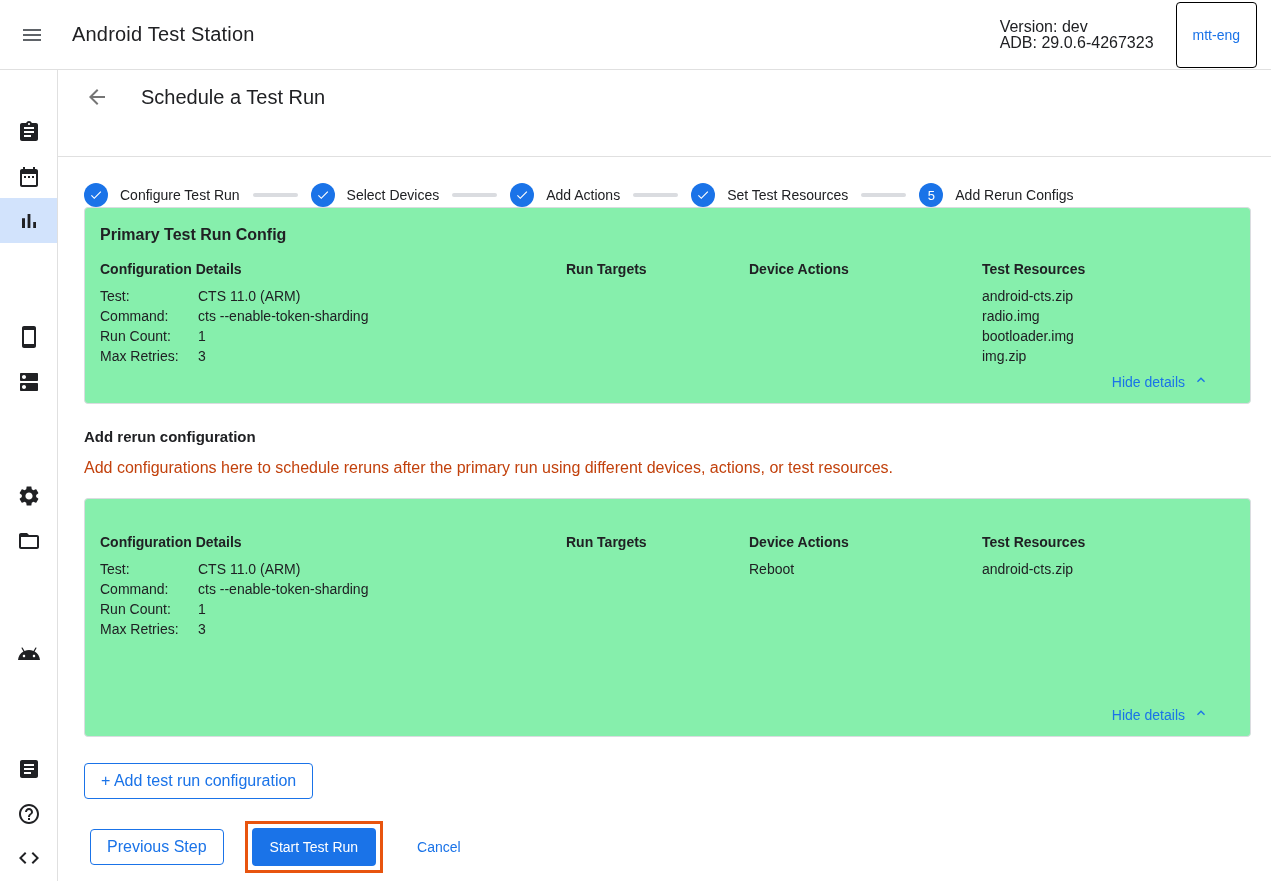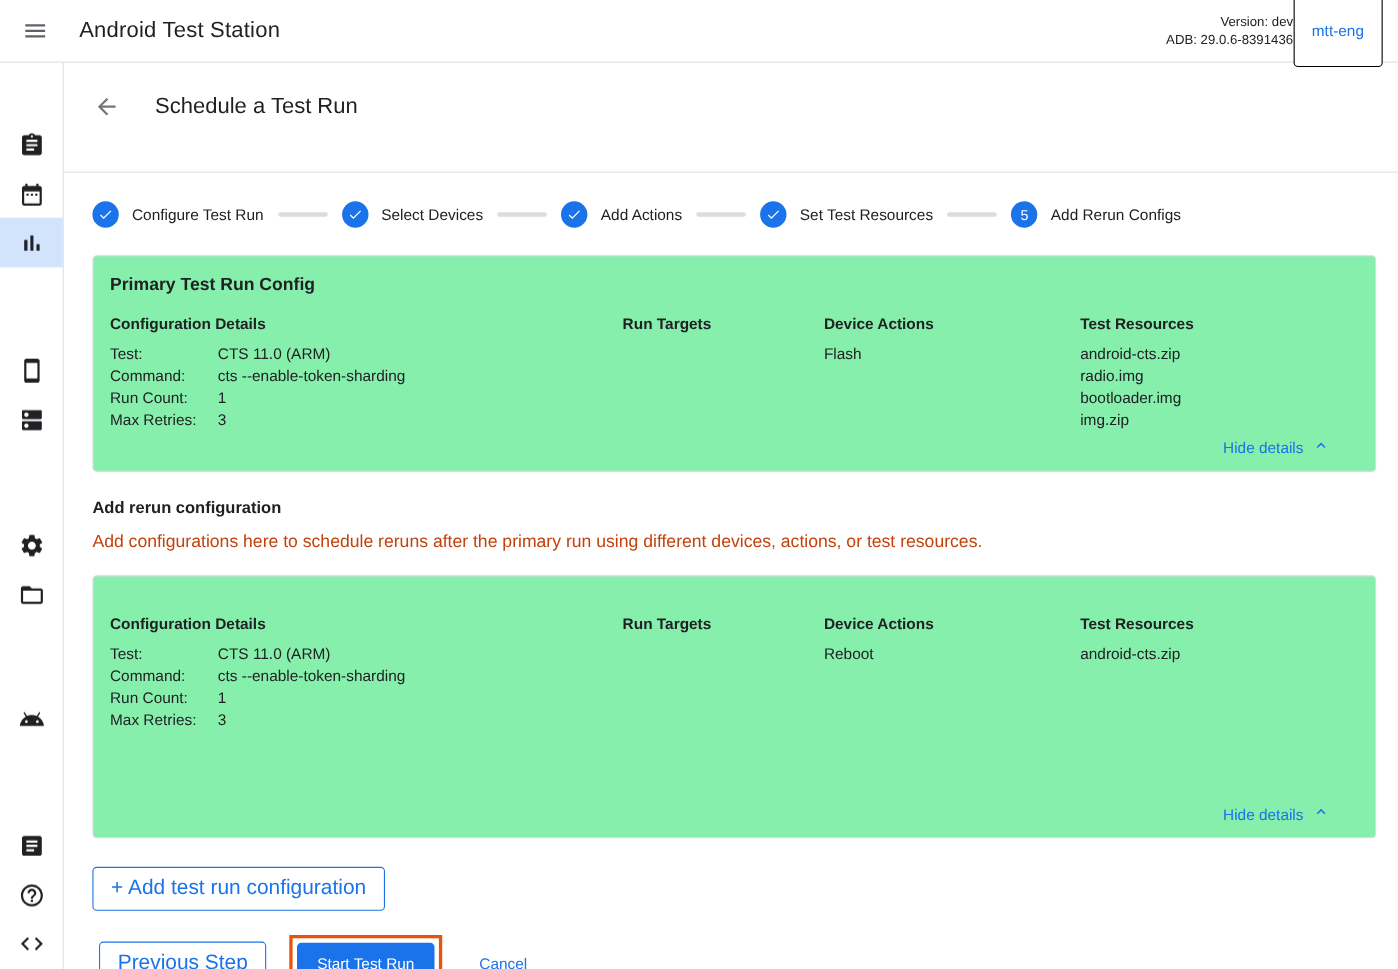--- a/index.html
+++ b/index.html
@@ -1,27 +1,27 @@
 <!DOCTYPE html>
 <html><head>
 <meta charset="utf-8">
 <style>
   * { margin:0; padding:0; box-sizing:border-box; }
   html,body { width:1271px; height:881px; overflow:hidden; background:#fff;
               font-family:"Liberation Sans", sans-serif; color:#202124; }
 
   
-  .app-header { position:fixed; top:0; left:0; width:1271px; height:57px;
+  .app-header { position:fixed; top:0; left:0; width:1271px; height:70px;
     background:#fff; border-bottom:1px solid #e0e0e0; display:flex; align-items:center;
     padding:0 14px 0 16px; z-index:10; }
   .menu-btn { background:none; border:none; cursor:pointer; width:32px; height:32px;
     display:flex; align-items:center; justify-content:center; color:#5f6368; }
   .app-title { font-size:20px; font-weight:400; color:#202124; margin-left:24px; letter-spacing:.2px; }
   .spacer { flex:1; }
-  .version-info { font-size:12px; line-height:16px; color:#202124; text-align:right; }
+  .version-info { font-size:16px; line-height:16px; color:#202124; text-align:left; margin-right:22px; }
   .host-btn { border:1px solid #000000; background:#fff; color:#1a73e8; font-size:14px;
     font-family:inherit; border-radius:4px; padding:24px 16px; cursor:pointer; }
 
   
   .sidebar { position:fixed; top:57px; left:0; width:58px; height:824px; background:#fff;
     border-right:1px solid #e0e0e0; z-index:9; }
   .side-item { position:absolute; left:0; width:57px; height:45px; display:flex;
     align-items:center; justify-content:center; cursor:pointer; background:none; border:none; color:#202124; }
   .side-item.active { background:#d2e3fc; }
   .side-item svg { display:block; }
@@ -31,21 +31,21 @@
   .title-block { height:100px; border-bottom:1px solid #e0e0e0; padding:16px 0 0 22px; }
   .breadcrumb { font-size:14px; color:#3c4043; }
   .title-row { display:flex; align-items:center; margin-top:12px; }
   .back-btn { background:none; border:none; cursor:pointer; color:#757575; width:24px; height:24px;
     display:flex; align-items:center; justify-content:center; margin-left:5px; }
   .page-title { font-size:20px; font-weight:400; color:#202124; margin-left:32px; }
 
   .content { padding:26px 20px 0 26px; }
 
   
-  .stepper { display:flex; align-items:center; height:24px; margin-bottom:25px; }
+  .stepper { display:flex; align-items:center; height:24px; }
   .step { display:flex; align-items:center; }
   .step-circle { width:24px; height:24px; border-radius:50%; background:#1a73e8; color:#fff;
     display:flex; align-items:center; justify-content:center; flex:none; font-size:13px; }
   .step-label { font-size:14px; color:#202124; margin-left:12px; white-space:nowrap; }
   .connector { width:45px; height:4px; background:#dadce0; border-radius:2px; margin:0 13px; }
 
   
   .card { border:1px solid #dadce0; border-radius:4px; background:#86efac;
     padding:18px 15px 12px 15px; }
   .card-head { display:flex; align-items:flex-start; }
@@ -60,21 +60,21 @@
   .plain-row { font-size:14px; line-height:20px; }
   .hide-row { display:flex; justify-content:flex-end; margin-top:6px; padding-right:26px; }
   .hide-link { display:flex; align-items:center; gap:8px; color:#1a73e8; font-size:14px;
     cursor:pointer; text-decoration:none; background:none; border:none; font-family:inherit; }
 
   .section-title { font-size:15px; font-weight:700; color:#202124; margin:24px 0 0 0; }
   .section-desc { font-size:16px; color:#c2410c; margin:14px 0 21px 0; }
 
   
   .add-row { margin-top:26px; }
-  .btn-outline { border:1px solid #1a73e8; background:#fff; color:#1a73e8; font-size:19px;
+  .btn-outline { border:1px solid #1a73e8; background:#fff; color:#1a73e8; font-size:16px;
     font-family:inherit; border-radius:4px; padding:8px 16px; cursor:pointer; }
   .bottom-row { margin-top:22px; display:flex; align-items:center; }
   .bottom-row .btn-outline { margin-left:6px; }
   .highlight-box { border:3px solid #e8540e; padding:4px; margin-left:21px; display:inline-block; }
   .btn-primary { background:#1a73e8; border:none; color:#fff; font-size:14px; font-family:inherit;
     border-radius:4px; padding:11px 18px; cursor:pointer; }
   .btn-text { background:none; border:none; color:#1a73e8; font-size:14px; font-family:inherit;
     cursor:pointer; margin-left:34px; }
 </style>
 </head>
@@ -83,21 +83,21 @@
 <header class="app-header">
   <button class="menu-btn">
     <svg width="24" height="24" viewBox="0 0 24 24" fill="currentColor">
         <path d="M3 18h18v-2H3v2zm0-5h18v-2H3v2zm0-7v2h18V6H3z"></path>
       </svg>
   </button>
   <h1 class="app-title">Android Test Station</h1>
   <div class="spacer"></div>
   <div class="version-info">
     <div>Version: dev</div>
-    <div>ADB: 29.0.6-8391436</div>
+    <div>ADB: 29.0.6-4267323</div>
   </div>
   <button class="host-btn">mtt-eng</button>
 </header>
 
 <nav class="sidebar">
   <button class="side-item" style="top:52px">
     <span>
         <svg width="24" height="24" viewBox="0 0 24 24" fill="currentColor">
           <path d="M19 3h-4.18C14.4 1.84 13.3 1 12 1c-1.3 0-2.4.84-2.82 2H5c-1.1 0-2 .9-2 2v14c0 1.1.9 2 2 2h14c1.1 0 2-.9 2-2V5c0-1.1-.9-2-2-2zm-7 0c.55 0 1 .45 1 1s-.45 1-1 1-1-.45-1-1 .45-1 1-1zm2 14H7v-2h7v2zm3-4H7v-2h10v2zm0-4H7V7h10v2z"></path>
         </svg>
@@ -257,23 +257,20 @@
               <span class="kv-val">3</span>
             </div>
             </div>
         </div>
         <div>
           <div class="col-header">Run Targets</div>
           <div></div>
         </div>
         <div>
           <div class="col-header">Device Actions</div>
-          <div>
-              <div class="plain-row">Flash</div>
-            </div>
         </div>
         <div>
           <div class="col-header">Test Resources</div>
           <div>
               <div class="plain-row">android-cts.zip</div>
               <div class="plain-row">radio.img</div>
               <div class="plain-row">bootloader.img</div>
               <div class="plain-row">img.zip</div>
             </div>
         </div>

